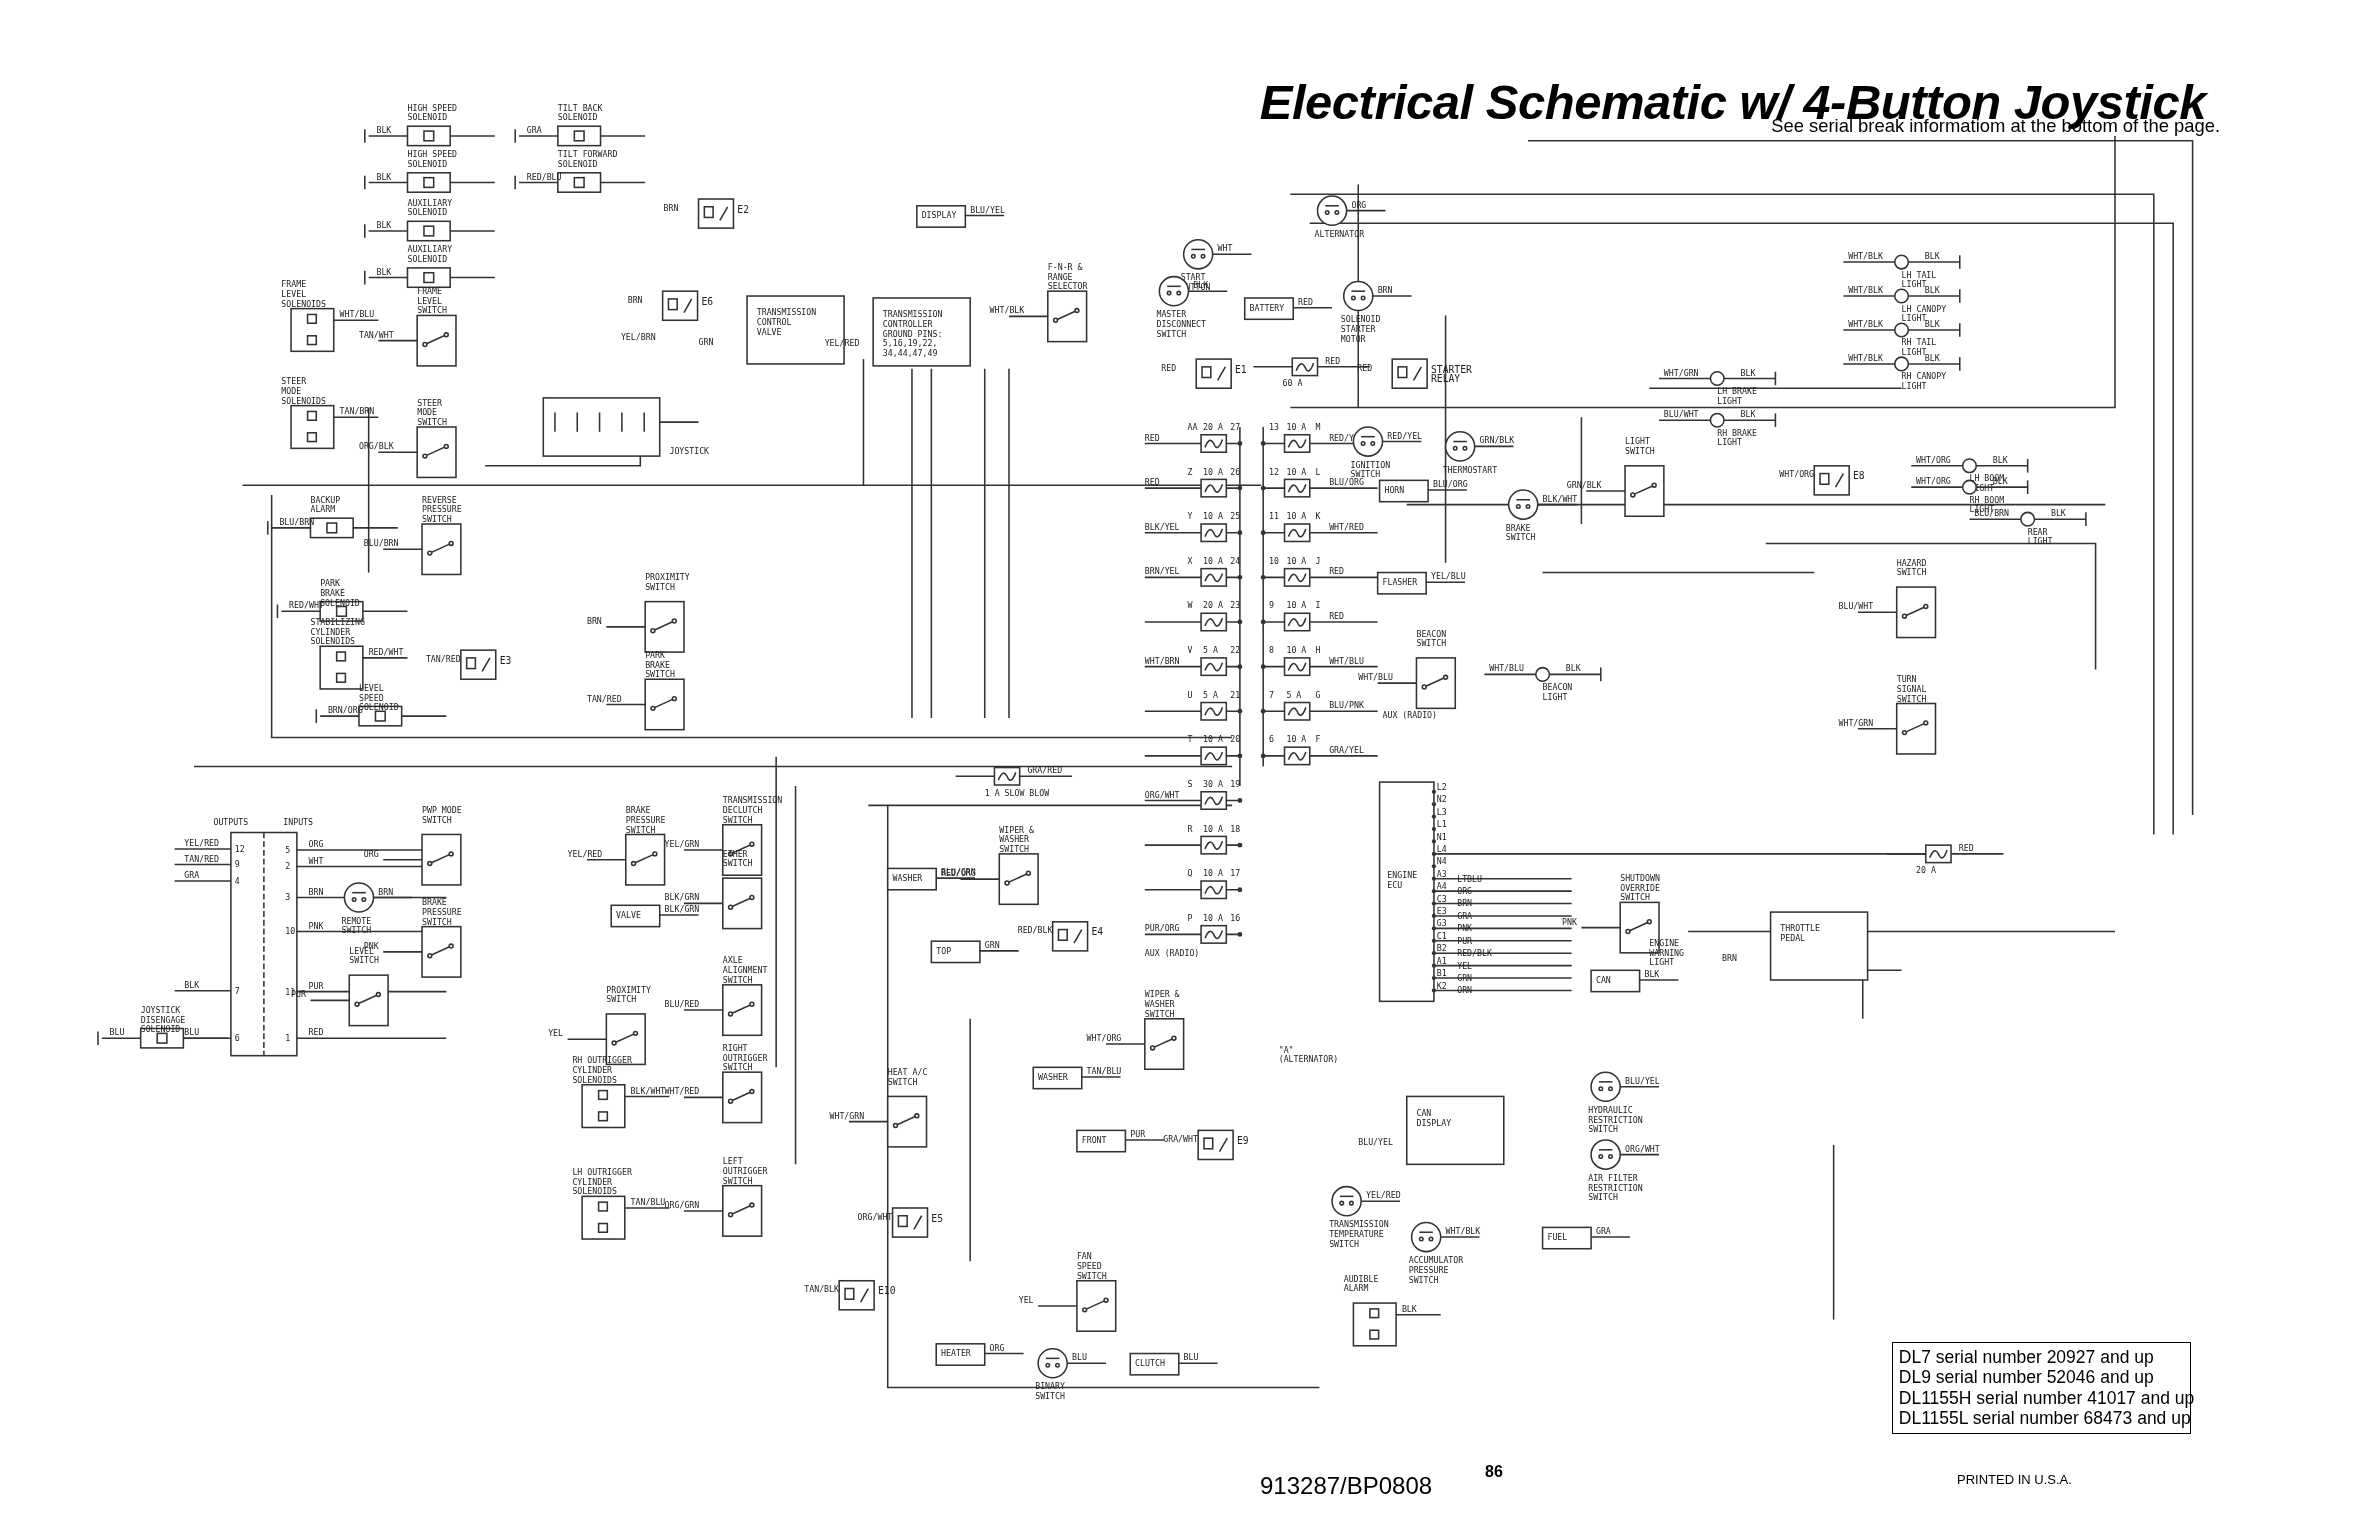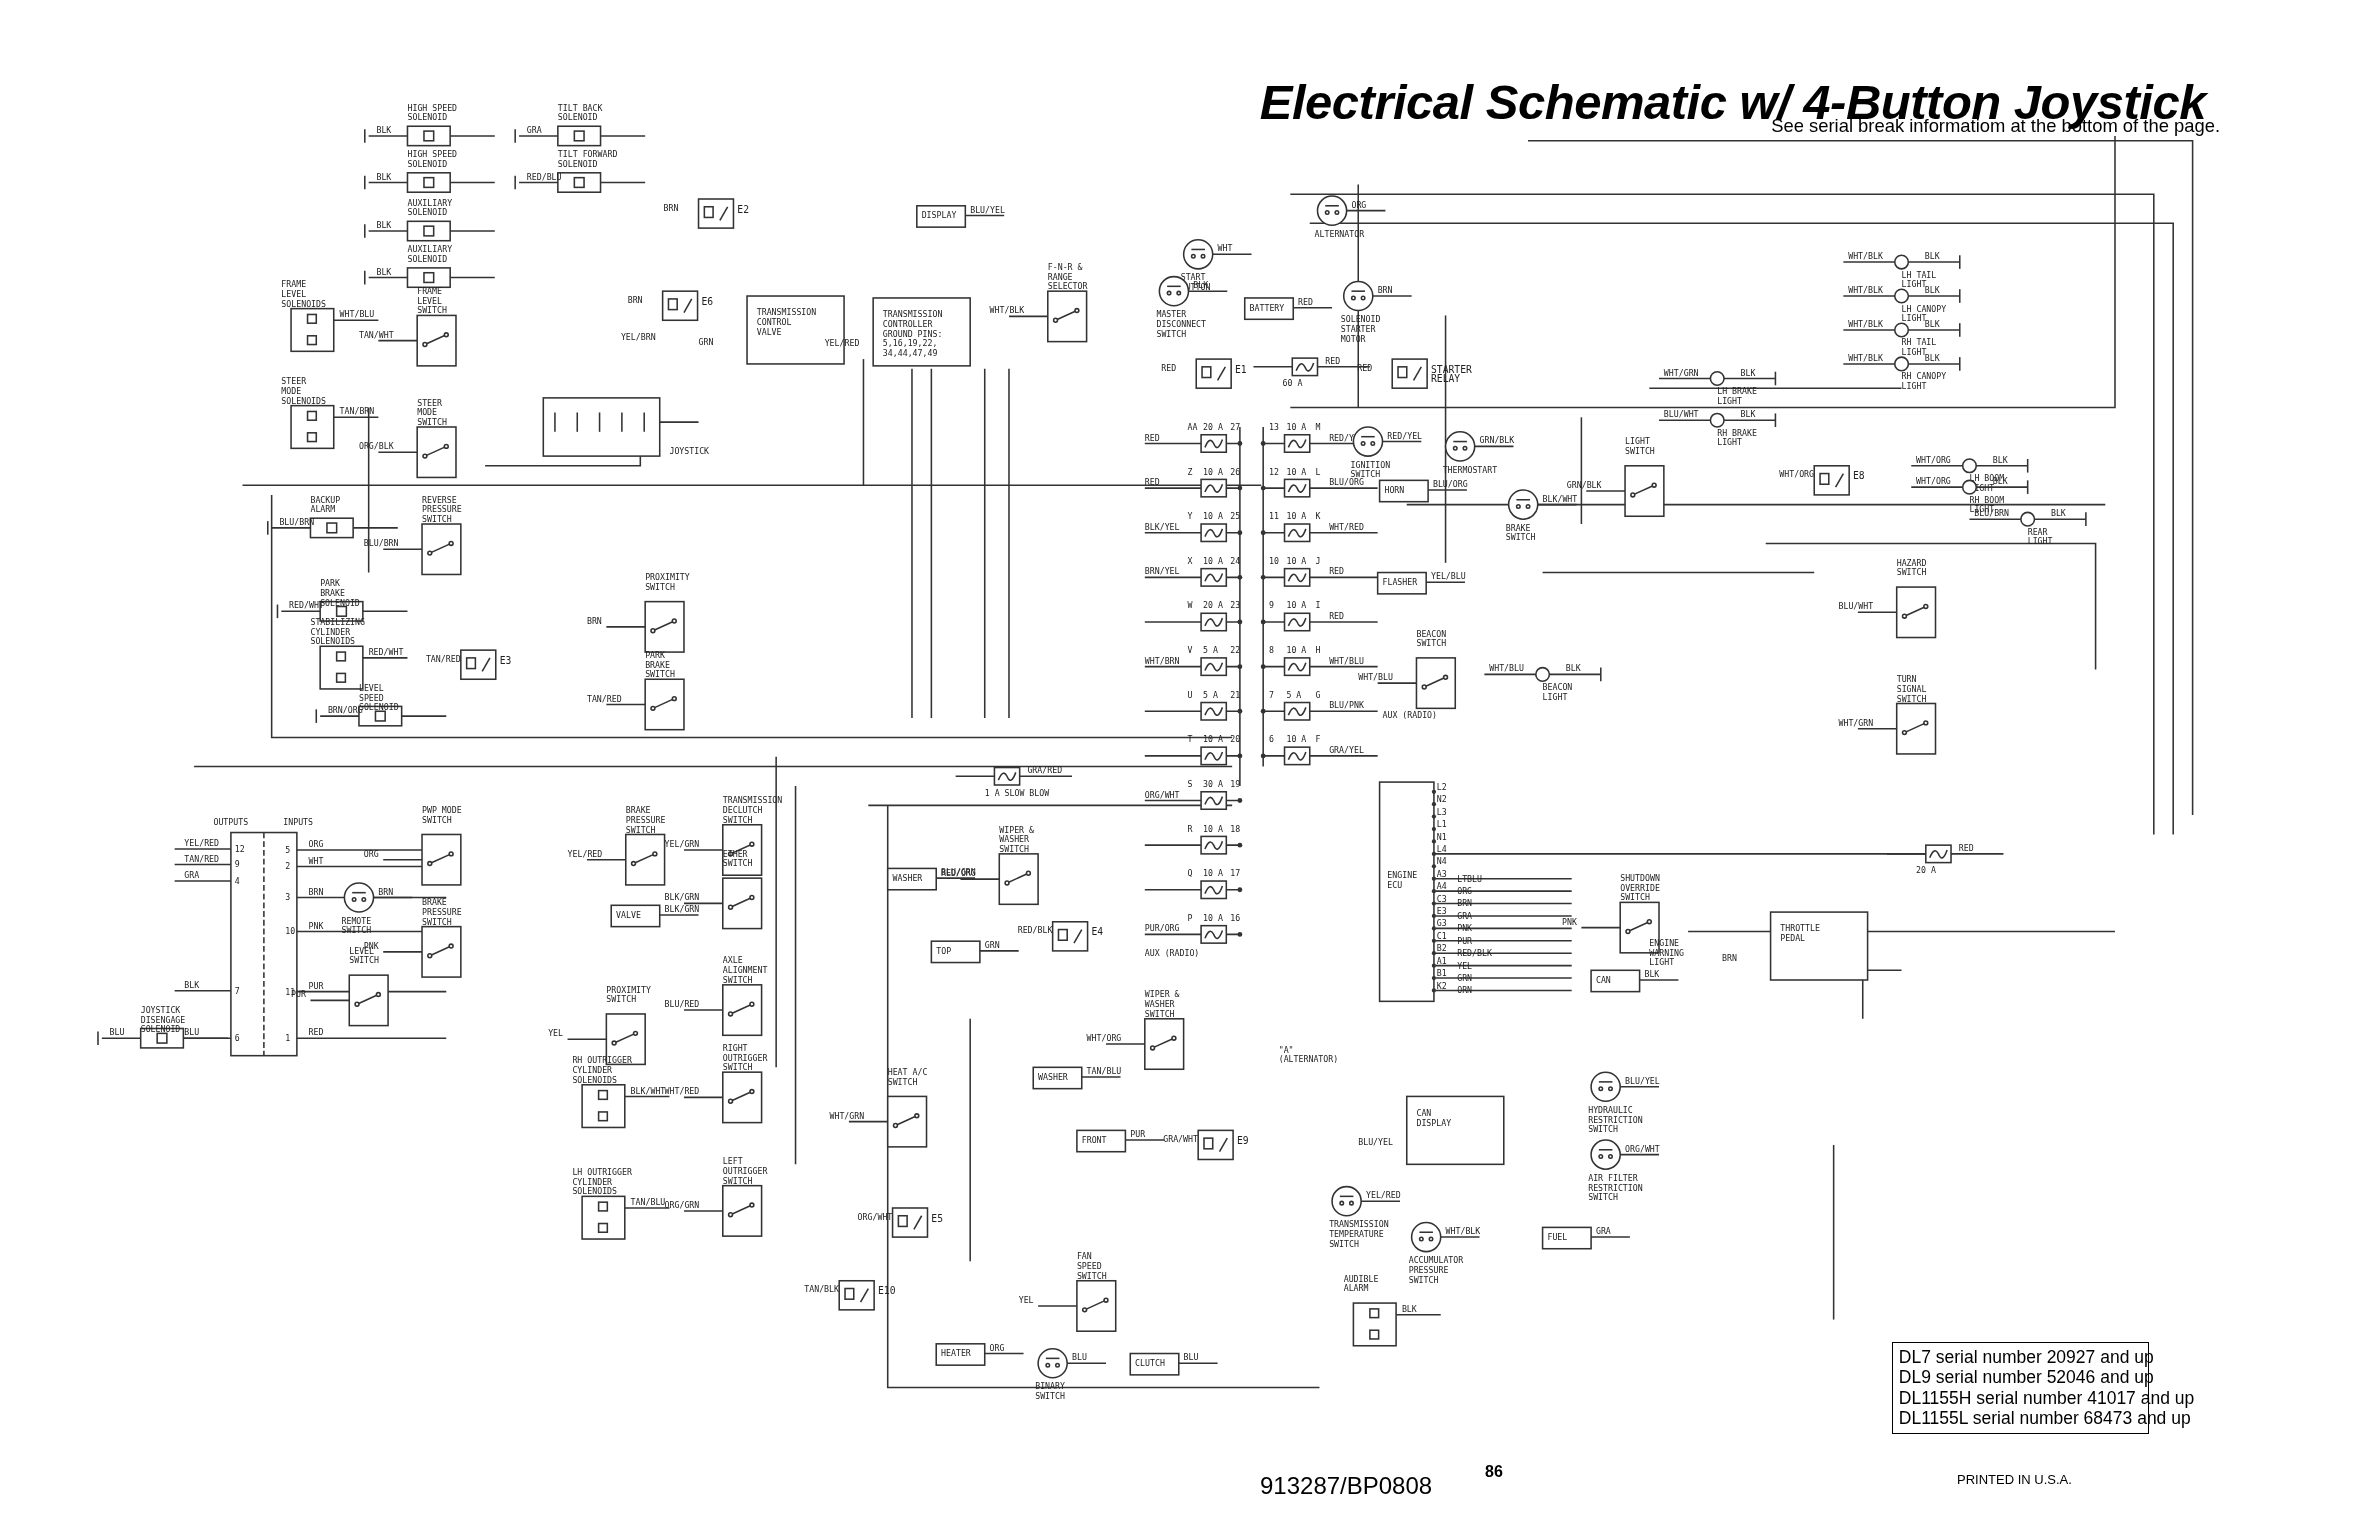--- a/index.html
+++ b/index.html
@@ -9,21 +9,21 @@
                 font-weight: bold; font-style: italic; letter-spacing: -0.5px; margin: 14px; }
   #page-subtitle { position: absolute; right: 155px; top: 115px; font-size: 18.4px; }
   #schematic { position: absolute; left: 0; top: 0; width: 2375px; height: 1537px; }
   #schematic text { font-family: "DejaVu Sans Mono", monospace; font-size: 9px; fill: #222; }
   #schematic .lbl { font-size: 8.5px; }
   #schematic .big { font-size: 10px; }
   #schematic line, #schematic polyline, #schematic path { stroke: #333; stroke-width: 1.6; fill: none; }
   #schematic rect.box { stroke: #333; stroke-width: 1.6; fill: #fff; }
   #schematic circle.node { fill: #333; stroke: none; }
   #schematic circle.ring { stroke: #333; stroke-width: 1.6; fill: #fff; }
-  #serial-box { position: absolute; left: 1892px; top: 1342px; width: 257px; height: 92px;
+  #serial-box { position: absolute; left: 1892px; top: 1342px; width: 299px; height: 92px;
                 border: 1.9px solid #000; padding: 3.9px 5.8px; box-sizing: border-box; font-size: 17.5px; line-height: 20.4px; }
   #serial-box div { white-space: nowrap; }
   #footer-left { position: absolute; left: 1260px; top: 1472px; font-size: 24px; }
   #footer-page { position: absolute; left: 1485px; top: 1463px; font-size: 16px; font-weight: bold; }
   #footer-right { position: absolute; left: 1957px; top: 1472px; font-size: 13px; }
 </style>
 </head>
 <body>
 
 <h1 id="page-title">Electrical Schematic w/ 4-Button Joystick</h1>

